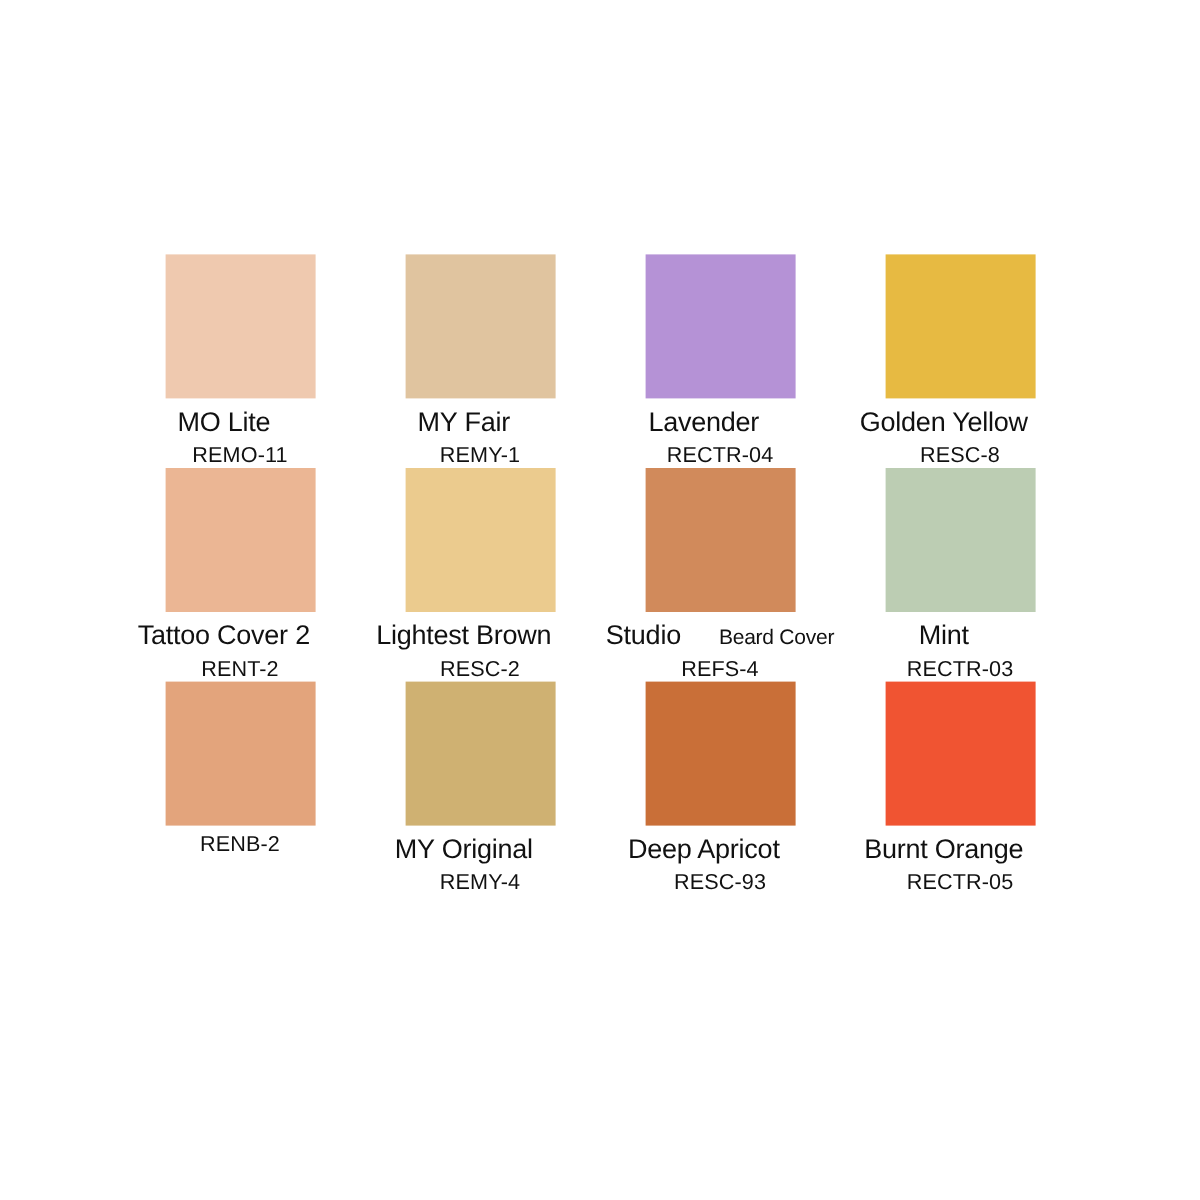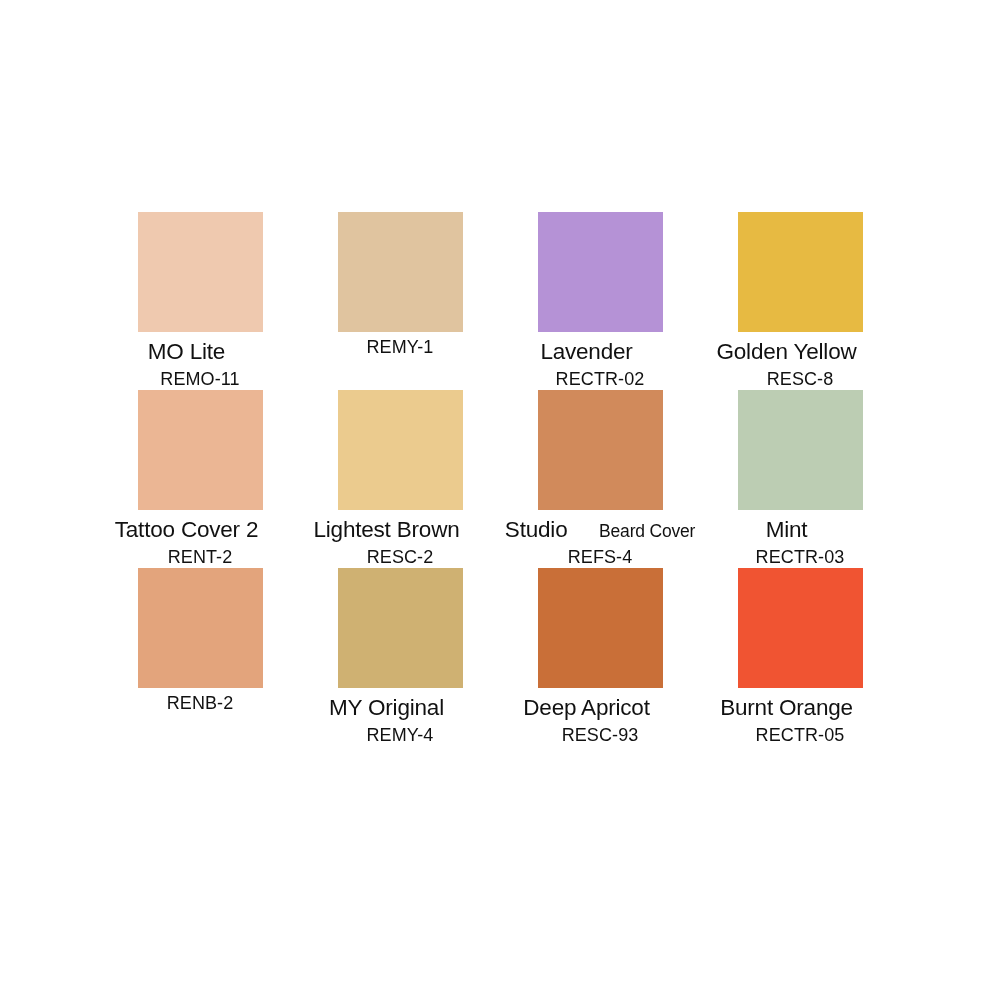--- a/index.html
+++ b/index.html
@@ -95,29 +95,30 @@
       <div class="swatch-chip" style="background-color: rgb(239, 201, 175);"></div>
       <div class="swatch-labels">
         <span class="swatch-name"><span class="name-main">MO Lite</span><span class="name-sub"></span></span>
         <span class="swatch-code">REMO-11</span>
       </div>
     </div>
 
     <div class="swatch-cell">
       <div class="swatch-chip" style="background-color: rgb(224, 196, 159);"></div>
       <div class="swatch-labels">
+        <span class="swatch-name"><span class="name-main">MY Fair</span><span class="name-sub"></span></span>
         <span class="swatch-code">REMY-1</span>
       </div>
     </div>
 
     <div class="swatch-cell">
       <div class="swatch-chip" style="background-color: rgb(181, 146, 214);"></div>
       <div class="swatch-labels">
         <span class="swatch-name"><span class="name-main">Lavender</span><span class="name-sub"></span></span>
-        <span class="swatch-code">RECTR-02</span>
+        <span class="swatch-code">RECTR-04</span>
       </div>
     </div>
 
     <div class="swatch-cell">
       <div class="swatch-chip" style="background-color: rgb(231, 186, 66);"></div>
       <div class="swatch-labels">
         <span class="swatch-name"><span class="name-main">Golden Yellow</span><span class="name-sub"></span></span>
         <span class="swatch-code">RESC-8</span>
       </div>
     </div>

